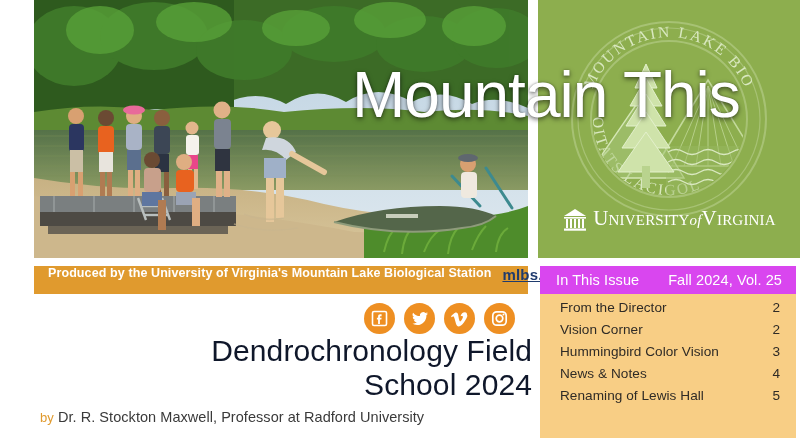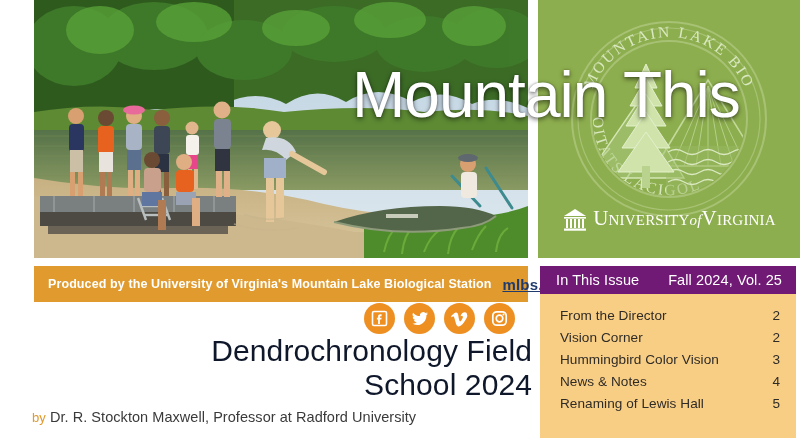--- a/index.html
+++ b/index.html
@@ -44,22 +44,22 @@
   .headline{
     position:absolute;left:352px;top:63px;
     font-size:64px;line-height:1;color:#ffffff;font-weight:400;
     letter-spacing:-1px;white-space:nowrap;
     text-shadow:0 2px 5px rgba(0,0,0,.55), 0 0 2px rgba(0,0,0,.35);
     z-index:6;
   }
 
   
   .produced-bar{
-    position:absolute;left:34px;top:266px;width:494px;height:36px;
-    background:#E09A2E;display:flex;align-items:center;
+    position:absolute;left:34px;top:266px;width:494px;height:28px;
+    background:#E09A2E;display:flex;
   }
   .produced-text{
     color:#ffffff;font-size:12.5px;font-weight:bold;margin-left:14px;
     letter-spacing:.1px;white-space:nowrap;
   }
   .mlbs-link{
     color:#1F3B6E;font-size:15px;font-weight:bold;margin-left:11px;
     letter-spacing:.2px;
   }
 
@@ -78,34 +78,34 @@
     position:absolute;left:32px;top:334px;width:500px;
   }
   .feature-title{
     color:#0f172a;font-size:30px;line-height:1.13;font-weight:300;
     letter-spacing:.1px;
     text-align:right;
   }
   .byline{
     margin-top:7px;font-size:14.5px;color:#3a3a3a;letter-spacing:.05px;
   }
-  .byline .by{color:#E09A2E;font-size:13px;}
+  .byline .by{color:#E09A2E;font-size:13px;margin-left:8px;}
 
   
   .issue{
     position:absolute;left:540px;top:266px;width:256px;height:172px;
     background:#F8CE85;
   }
   .issue-head{
-    height:28px;background:#701a75;display:flex;align-items:center;
+    height:28px;background:#d946ef;display:flex;align-items:center;
     padding:0 14px 0 16px;
   }
   .issue-head-title{color:#ffffff;font-size:14.5px;font-weight:400;letter-spacing:.1px;}
   .issue-head-vol{color:#ffffff;font-size:14.5px;font-weight:400;margin-left:auto;letter-spacing:.1px;}
-  .toc{padding:15px 16px 0 20px;}
+  .toc{padding:7px 16px 0 20px;}
   .toc-row{
     display:flex;align-items:baseline;font-size:13.6px;color:#2f2b26;
     line-height:1;margin-bottom:8.5px;letter-spacing:.05px;
   }
   .toc-label{flex:0 0 auto;}
   .toc-dots{flex:1 1 auto;}
   .toc-page{flex:0 0 auto;text-align:right;min-width:22px;}
 </style>
 </head>
 <body>

